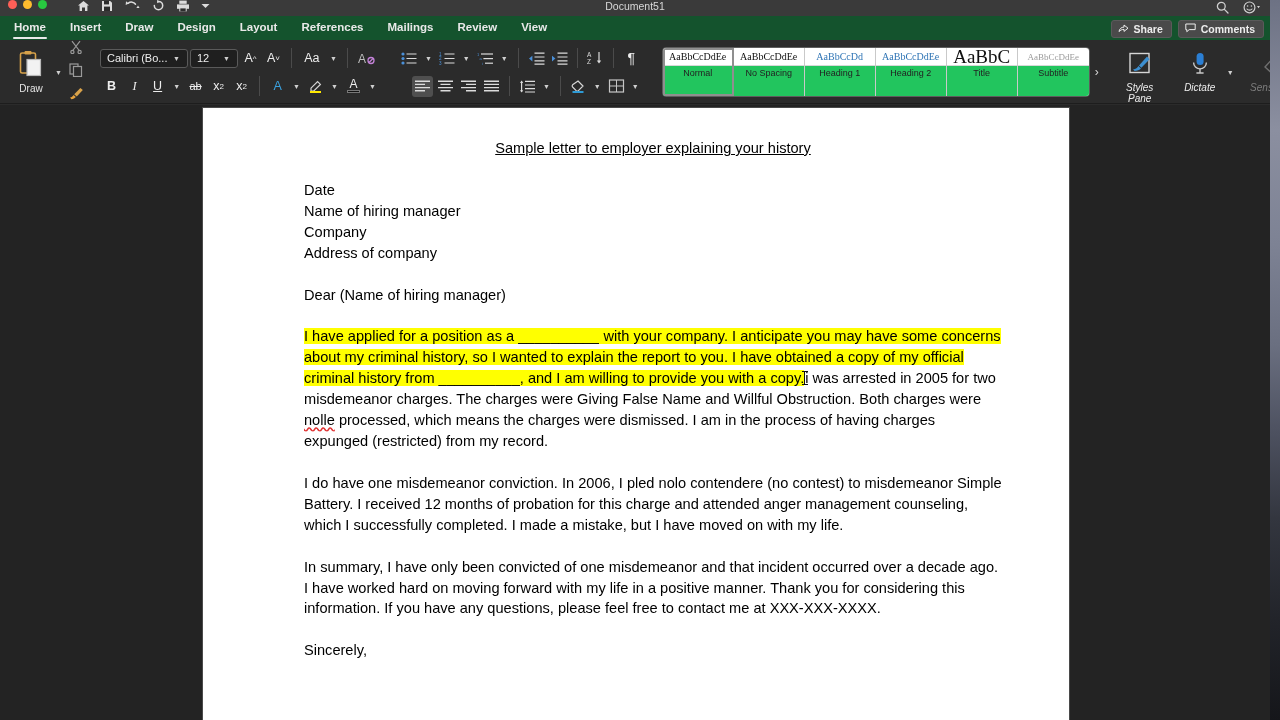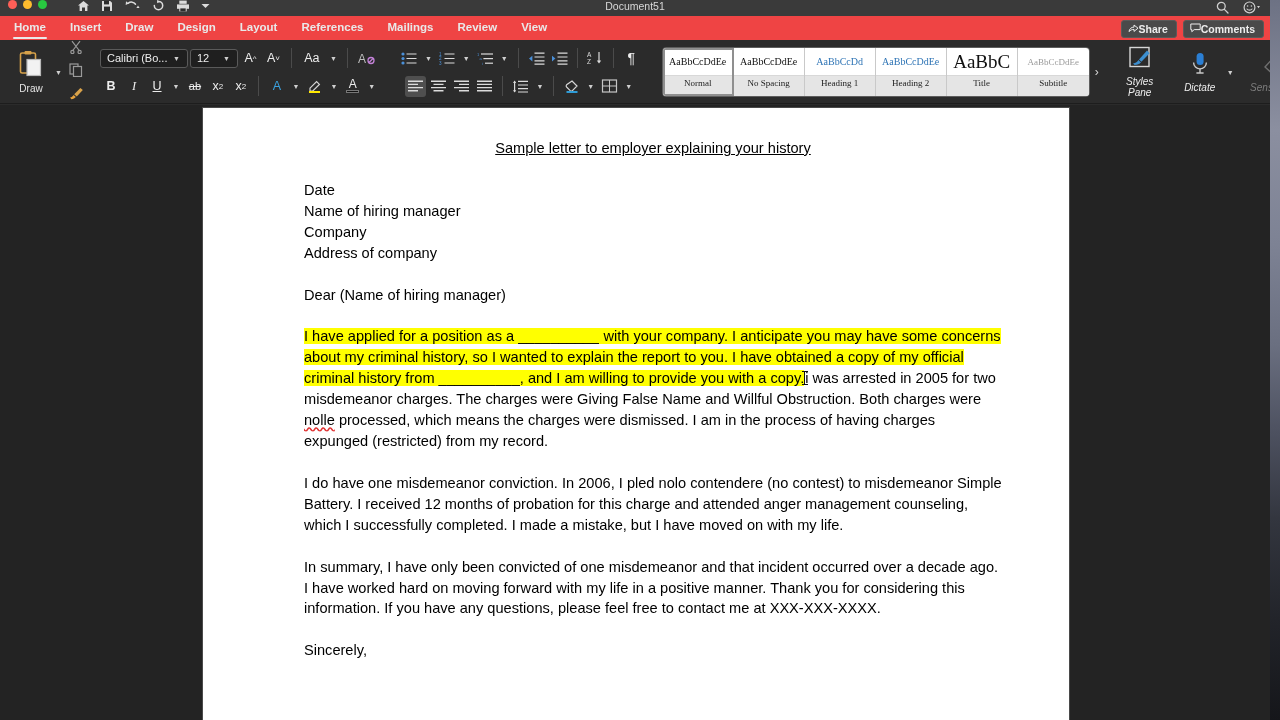--- a/index.html
+++ b/index.html
@@ -44,49 +44,49 @@
   #doc-title {
     position: absolute; left: 0; right: 0; text-align: center;
     font-size: 10.5px; color: #d8d8d8; pointer-events: none;
   }
   .title-right {
     position: absolute; right: 8px; display: flex; align-items: center; gap: 14px;
   }
 
   
   #tabs-row {
-    height: 24px; background: #ef4444;
+    height: 24px; background: #14532d;
     display: flex; align-items: flex-end; position: relative;
   }
   #tab-list { display: flex; align-items: flex-end; height: 24px; }
   .tab {
     color: #e9e9e9; font-size: 11.5px; font-weight: 600;
     padding: 0 12px; height: 24px; line-height: 22px; position: relative;
     white-space: nowrap; cursor: default;
   }
   .tab:first-child { padding-left: 14px; }
   .tab.active::after {
     content: ""; position: absolute; left: 13px; right: 11px; bottom: 1px;
     height: 2px; background: #e9e9e9; border-radius: 1px;
   }
   #tabs-right { position: absolute; right: 6px; bottom: 2px; display: flex; gap: 6px; }
   .pill-btn {
-    display: flex; align-items: center; 
+    display: flex; align-items: center; gap: 5px;
     background: #4a4a4a; border: 1px solid #5a5a5a; border-radius: 3px;
     color: #ededed; font-size: 10.5px; font-weight: 600;
     padding: 2px 8px 2px 6px; height: 18px; cursor: default;
   }
 
   
   #ribbon {
     height: 64px; background: #2b2b2b;
     display: flex; align-items: stretch; position: relative;
     border-bottom: 1px solid #1d1d1d;
   }
-  .rgroup { display: flex; align-items: center; height: 64px; }
+  .rgroup { display: flex; align-items: flex-end; height: 64px; }
   .vsep { width: 1px; height: 44px; background: #4b4b4b; margin: 0 6px; align-self: center; }
   .vsep.short { height: 20px; margin: 0 5px; }
 
   
   #paste-group { padding-left: 10px; display: flex; align-items: center; gap: 2px; }
   .paste-btn {
     display: flex; flex-direction: column; align-items: center; justify-content: center;
     width: 42px; cursor: default;
   }
   .paste-btn .lbl { color: #e6e6e6; font-size: 10px; margin-top: 1px; }
@@ -130,23 +130,23 @@
   .style-card.active { outline: 2px solid #8f8f8f; outline-offset: -2px; z-index: 2; }
   .style-prev {
     flex: 1; display: flex; align-items: center; justify-content: center;
     color: #111; font-family: "Liberation Serif", serif; font-size: 10px;
     overflow: hidden; white-space: nowrap; padding: 0 3px;
   }
   .style-prev.h1, .style-prev.h2 { color: #2e74b5; }
   .style-prev.title { font-size: 19px; }
   .style-prev.subtitle { color: #9a9a9a; font-size: 9px; }
   .style-name {
-    height: 21px; line-height: 15px; text-align: center;
-    font-size: 9px; color: #222; background: #e5e5e5;
-    border-top: 1px solid #d8d8d8; overflow: hidden; white-space: nowrap; font-family: Liberation Serif, serif;
+    height: 31px; line-height: 15px; text-align: center;
+    font-size: 9px; color: #222; background: #22c55e;
+    border-top: 1px solid #d8d8d8; overflow: hidden; white-space: nowrap;
   }
   #styles-more { color: #d4d4d4; font-size: 12px; padding: 0 5px; align-self: center; cursor: default; }
 
   
   .big-btn {
     display: flex; flex-direction: column; align-items: center; justify-content: center;
     width: 48px; cursor: default; color: #ededed; font-style: italic;
   }
   .big-btn .lbl { font-size: 10px; text-align: center; line-height: 11px; margin-top: 2px; }
   .big-btn.disabled { color: #7d7d7d; }

